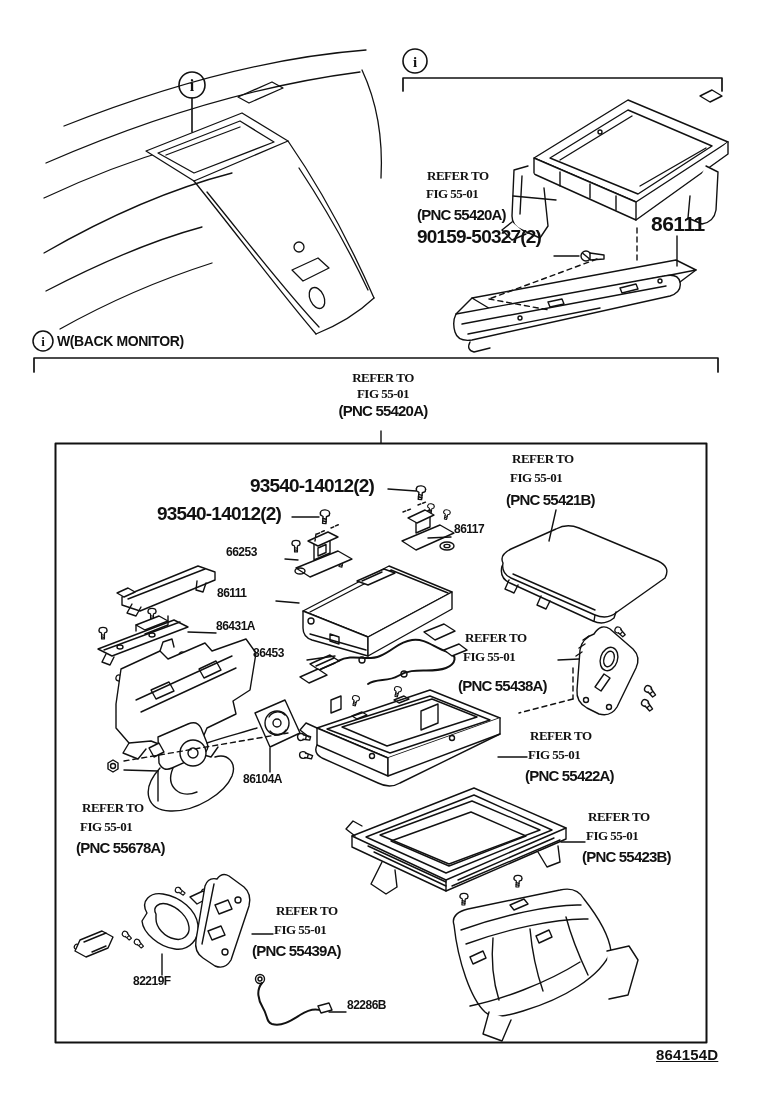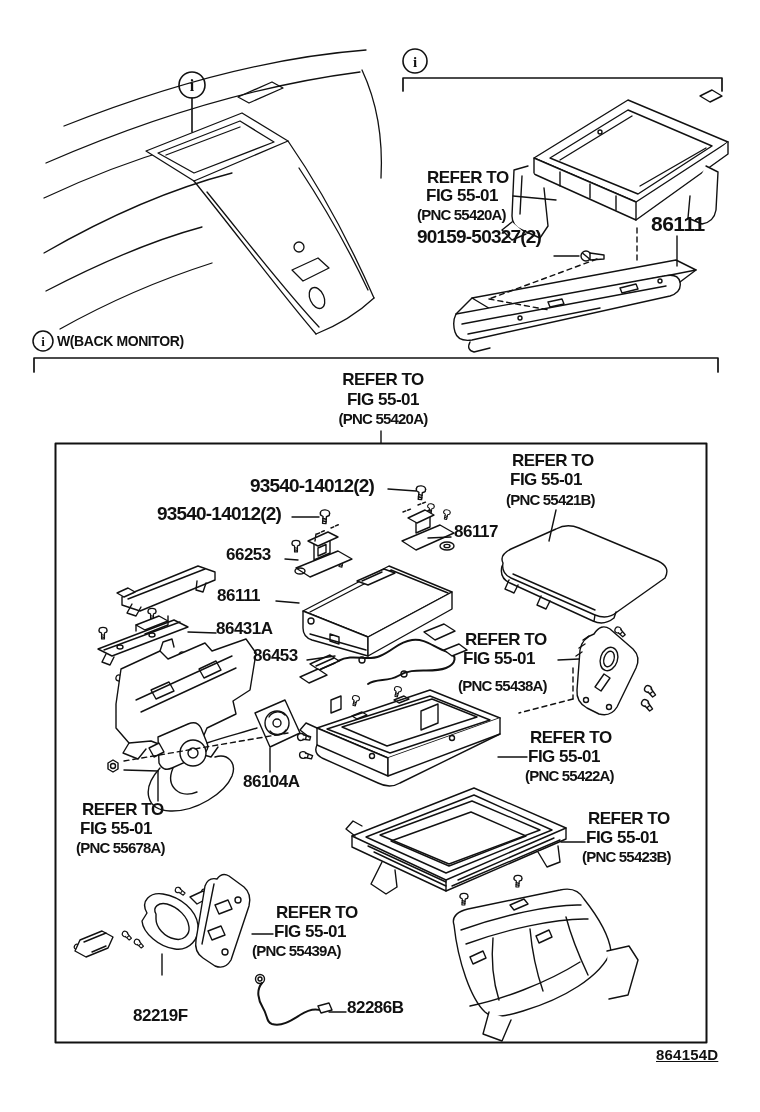--- a/index.html
+++ b/index.html
@@ -1,23 +1,23 @@
 <!DOCTYPE html>
 <html><head>
 <meta charset="utf-8">
 <style>
   html,body{margin:0;padding:0;background:#fff;}
   .stage{position:relative;width:760px;height:1112px;background:#ffffff;
          font-family:"Liberation Sans",sans-serif;color:#111;overflow:hidden;}
   .stage svg{position:absolute;left:0;top:0;}
   .lbl{position:absolute;font-weight:bold;white-space:nowrap;line-height:1;color:#111;}
-  .pn{font-size:17px;letter-spacing:-0.5px;}
+  .pn{font-size:12px;letter-spacing:-0.5px;}
   .pn-lg{font-size:21px;letter-spacing:-0.5px;}
   .pn-code{font-size:19px;letter-spacing:-0.8px;}
-  .note1{font-size:17px;letter-spacing:-0.5px;}
+  .note1{font-size:13px;letter-spacing:-0.5px;font-family:Liberation Serif, serif;}
   .note2{font-size:15px;letter-spacing:-0.8px;}
   .variant{font-size:14px;letter-spacing:-0.4px;}
   .figcode{font-size:15px;letter-spacing:0.2px;text-decoration:underline;}
   .note-center{position:absolute;left:318px;top:371px;width:130px;text-align:center;}
   .note-center .note1{position:static;display:block;margin-bottom:3px;}
   .note-center .note2{position:static;display:block;}
   .callout-glyph{font-family:"Liberation Serif",serif;font-weight:bold;}
 </style>
 </head>
 <body>
@@ -385,21 +385,21 @@
 </div>
 
 <div class="lbl pn-code" style="left:250px;top:476px">93540-14012(2)</div>
 <div class="lbl pn-code" style="left:157px;top:504px">93540-14012(2)</div>
 <div class="lbl pn" style="left:226px;top:546px">66253</div>
 <div class="lbl pn" style="left:454px;top:523px">86117</div>
 <div class="lbl pn" style="left:217px;top:587px">86111</div>
 <div class="lbl pn" style="left:216px;top:620px">86431A</div>
 <div class="lbl pn" style="left:253px;top:647px">86453</div>
 <div class="lbl pn" style="left:243px;top:773px">86104A</div>
-<div class="lbl pn" style="left:133px;top:1007px">82219F</div>
+<div class="lbl pn" style="left:133px;top:975px">82219F</div>
 <div class="lbl pn" style="left:347px;top:999px">82286B</div>
 
 <div class="lbl note1" style="left:512px;top:452px">REFER TO</div>
 <div class="lbl note1" style="left:510px;top:471px">FIG 55-01</div>
 <div class="lbl note2" style="left:506px;top:492px">(PNC 55421B)</div>
 
 <div class="lbl note1" style="left:465px;top:631px">REFER TO</div>
 <div class="lbl note1" style="left:463px;top:650px">FIG 55-01</div>
 <div class="lbl note2" style="left:458px;top:678px">(PNC 55438A)</div>
 

